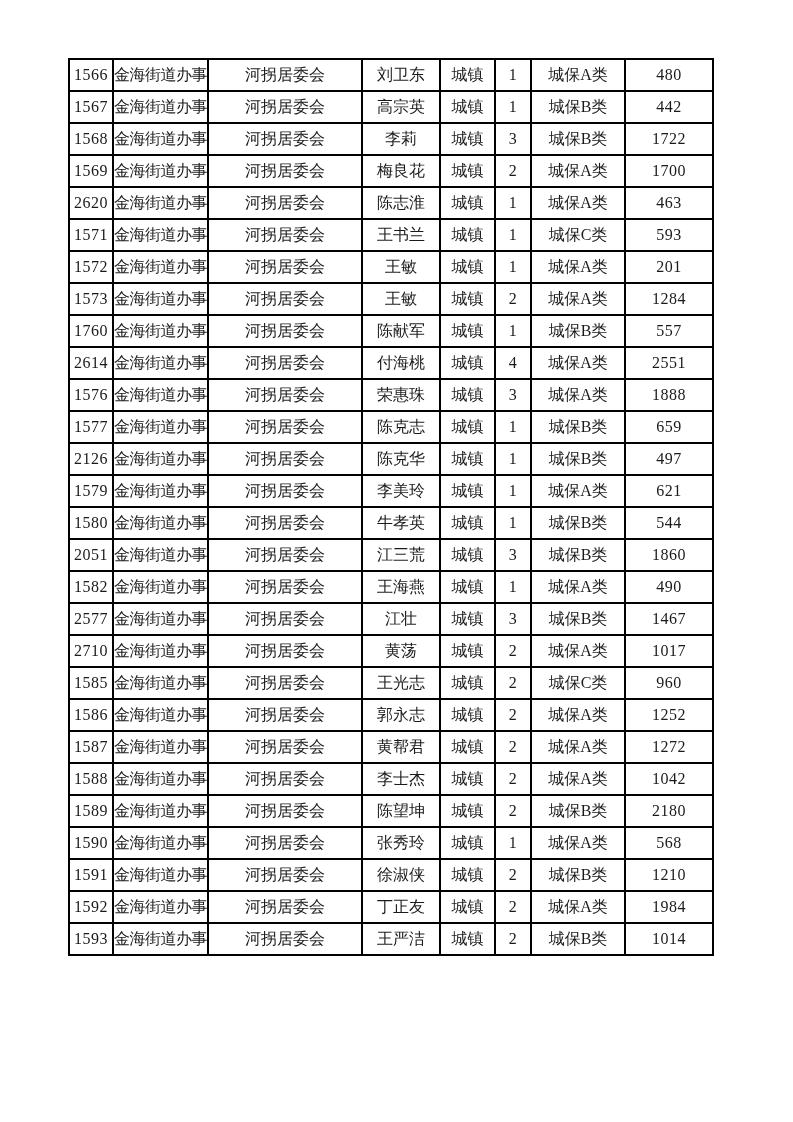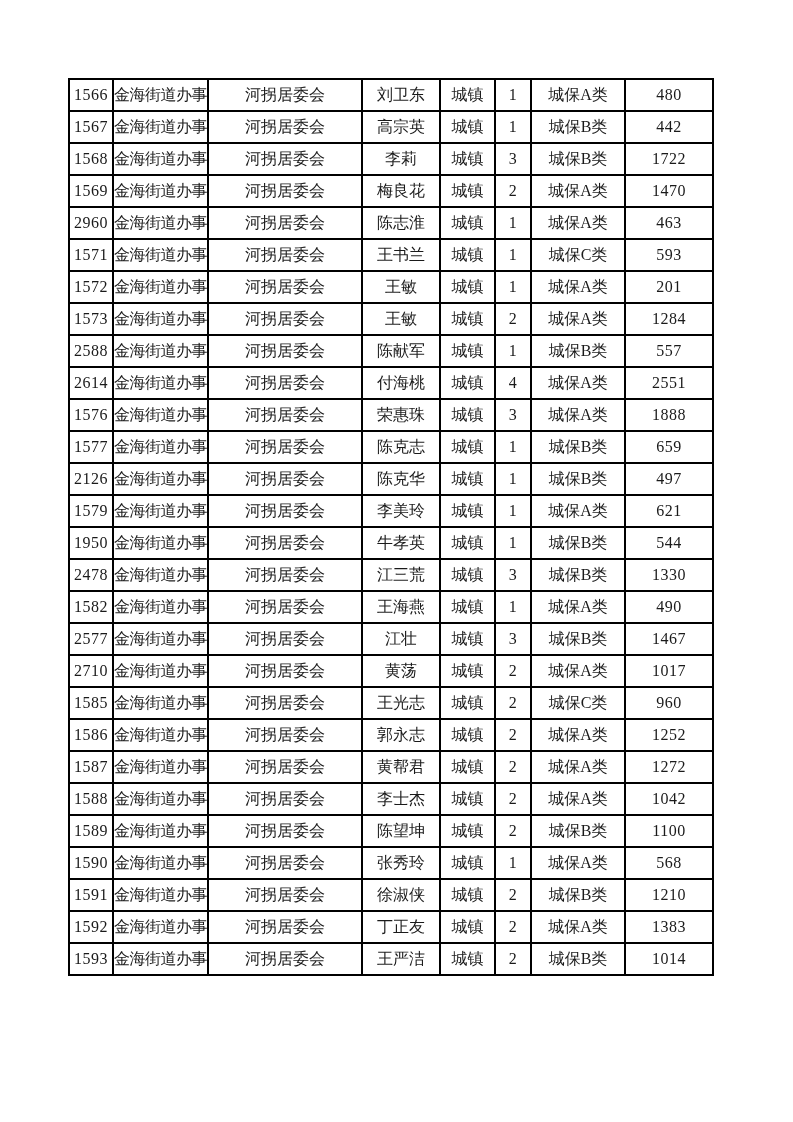--- a/index.html
+++ b/index.html
@@ -18,21 +18,21 @@
     position: absolute;
     left: 0; top: 0;
     width: 793px;
     height: 1122px;
     background: #ffffff;
     overflow: hidden;
   }
   table.benefits {
     position: absolute;
     left: 68px;
-    top: 78px;
+    top: 58px;
     border-collapse: collapse;
     table-layout: fixed;
     width: 644px;
   }
   table.benefits td {
     border: 2px solid #000000;
     height: 30px;
     padding: 0;
     text-align: center;
     vertical-align: middle;
@@ -109,24 +109,24 @@
     <td class="num">1722</td>
   </tr>
         <tr>
     <td class="num">1569</td>
     <td class="office">金海街道办事处</td>
     <td>河拐居委会</td>
     <td>梅良花</td>
     <td>城镇</td>
     <td class="num">2</td>
     <td>城保A类</td>
-    <td class="num">1470</td>
-  </tr>
-        <tr>
-    <td class="num">2960</td>
+    <td class="num">1700</td>
+  </tr>
+        <tr>
+    <td class="num">2620</td>
     <td class="office">金海街道办事处</td>
     <td>河拐居委会</td>
     <td>陈志淮</td>
     <td>城镇</td>
     <td class="num">1</td>
     <td>城保A类</td>
     <td class="num">463</td>
   </tr>
         <tr>
     <td class="num">1571</td>
@@ -152,21 +152,21 @@
     <td class="num">1573</td>
     <td class="office">金海街道办事处</td>
     <td>河拐居委会</td>
     <td>王敏</td>
     <td>城镇</td>
     <td class="num">2</td>
     <td>城保A类</td>
     <td class="num">1284</td>
   </tr>
         <tr>
-    <td class="num">2588</td>
+    <td class="num">1760</td>
     <td class="office">金海街道办事处</td>
     <td>河拐居委会</td>
     <td>陈献军</td>
     <td>城镇</td>
     <td class="num">1</td>
     <td>城保B类</td>
     <td class="num">557</td>
   </tr>
         <tr>
     <td class="num">2614</td>
@@ -212,38 +212,38 @@
     <td class="num">1579</td>
     <td class="office">金海街道办事处</td>
     <td>河拐居委会</td>
     <td>李美玲</td>
     <td>城镇</td>
     <td class="num">1</td>
     <td>城保A类</td>
     <td class="num">621</td>
   </tr>
         <tr>
-    <td class="num">1950</td>
+    <td class="num">1580</td>
     <td class="office">金海街道办事处</td>
     <td>河拐居委会</td>
     <td>牛孝英</td>
     <td>城镇</td>
     <td class="num">1</td>
     <td>城保B类</td>
     <td class="num">544</td>
   </tr>
         <tr>
-    <td class="num">2478</td>
+    <td class="num">2051</td>
     <td class="office">金海街道办事处</td>
     <td>河拐居委会</td>
     <td>江三荒</td>
     <td>城镇</td>
     <td class="num">3</td>
     <td>城保B类</td>
-    <td class="num">1330</td>
+    <td class="num">1860</td>
   </tr>
         <tr>
     <td class="num">1582</td>
     <td class="office">金海街道办事处</td>
     <td>河拐居委会</td>
     <td>王海燕</td>
     <td>城镇</td>
     <td class="num">1</td>
     <td>城保A类</td>
     <td class="num">490</td>
@@ -309,21 +309,21 @@
     <td class="num">1042</td>
   </tr>
         <tr>
     <td class="num">1589</td>
     <td class="office">金海街道办事处</td>
     <td>河拐居委会</td>
     <td>陈望坤</td>
     <td>城镇</td>
     <td class="num">2</td>
     <td>城保B类</td>
-    <td class="num">1100</td>
+    <td class="num">2180</td>
   </tr>
         <tr>
     <td class="num">1590</td>
     <td class="office">金海街道办事处</td>
     <td>河拐居委会</td>
     <td>张秀玲</td>
     <td>城镇</td>
     <td class="num">1</td>
     <td>城保A类</td>
     <td class="num">568</td>
@@ -339,21 +339,21 @@
     <td class="num">1210</td>
   </tr>
         <tr>
     <td class="num">1592</td>
     <td class="office">金海街道办事处</td>
     <td>河拐居委会</td>
     <td>丁正友</td>
     <td>城镇</td>
     <td class="num">2</td>
     <td>城保A类</td>
-    <td class="num">1383</td>
+    <td class="num">1984</td>
   </tr>
         <tr>
     <td class="num">1593</td>
     <td class="office">金海街道办事处</td>
     <td>河拐居委会</td>
     <td>王严洁</td>
     <td>城镇</td>
     <td class="num">2</td>
     <td>城保B类</td>
     <td class="num">1014</td>

